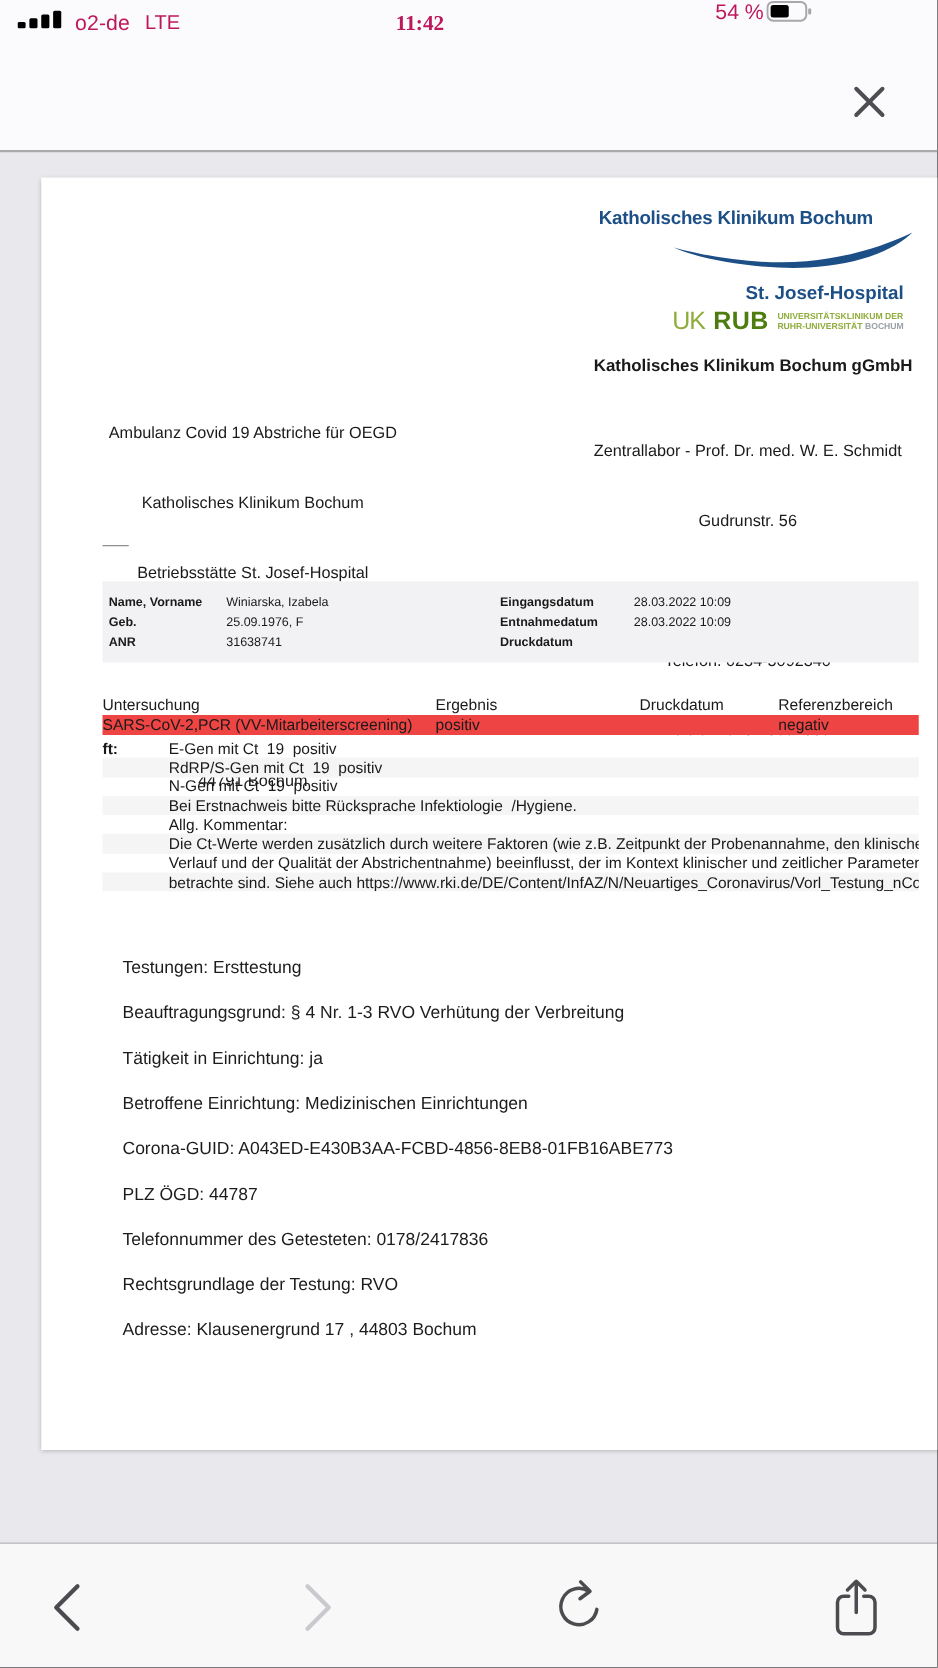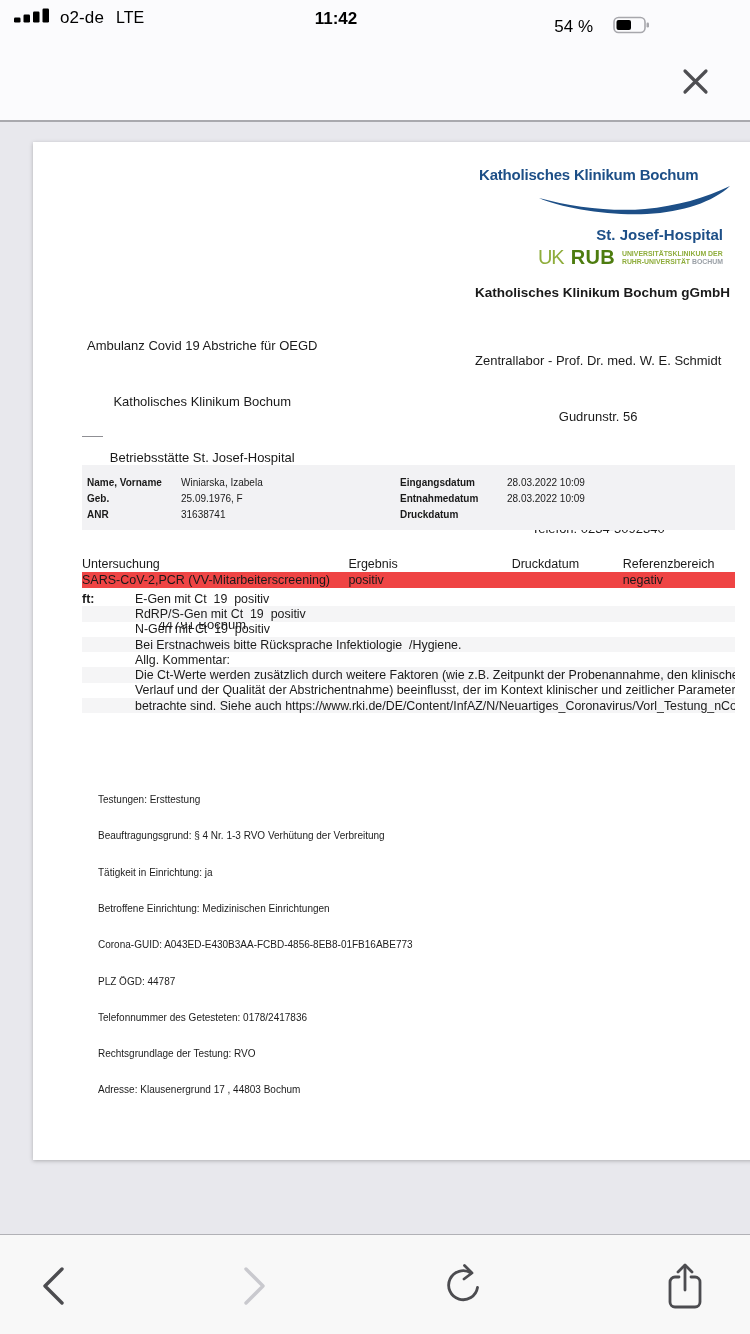--- a/index.html
+++ b/index.html
@@ -2,26 +2,26 @@
 <html><head>
 <meta charset="utf-8">
 <style>
   html,body{margin:0;padding:0;background:#000;}
   .screen{position:relative;width:750px;height:1334px;background:#e8e8ed;overflow:hidden;
           font-family:"Liberation Sans",sans-serif;-webkit-font-smoothing:antialiased;}
 
   
   .tophead{position:absolute;left:0;top:0;width:750px;height:122px;background:#fbfbfd;
            border-bottom:2px solid #a9a9ae;box-sizing:border-box;}
-  .statusbar{position:absolute;left:0;top:0;width:672px;height:40px;color:#000000;}
+  .statusbar{position:absolute;left:0;top:0;width:672px;height:40px;color:#be185d;}
   .sb-left{position:absolute;left:14px;top:8px;display:flex;align-items:center;gap:8px;}
   .sb-carrier{font-size:17px;letter-spacing:.1px;}
   .sb-net{font-size:16px;margin-left:4px;}
-  .sb-time{position:absolute;left:0;right:0;top:9px;text-align:center;font-size:17px;font-weight:bold;}
-  .sb-right{position:absolute;right:22px;top:16px;display:flex;align-items:center;gap:20px;}
+  .sb-time{position:absolute;left:0;right:0;top:9px;text-align:center;font-size:17px;font-weight:bold;font-family:Liberation Serif, serif;}
+  .sb-right{position:absolute;right:22px;top:0;display:flex;align-items:flex-start;gap:2px;}
   .sb-batt-pct{font-size:17px;}
   .closebtn{position:absolute;right:38px;top:66px;width:34px;height:34px;display:flex;
             align-items:center;justify-content:center;cursor:pointer;background:none;border:none;padding:0;}
 
   
   .viewer{position:absolute;left:0;top:122px;width:750px;height:1112px;background:#e8e8ed;}
   .page{position:absolute;left:13px;top:20px;width:724px;height:1018px;background:#fff;
         box-shadow:0 1px 4px rgba(0,0,0,.25);color:#1a1a1a;margin-left:20px;}
 
   
@@ -55,21 +55,21 @@
   .r-data{background:#ef4444;}
 
   
   .ftblock{position:absolute;left:49px;top:449px;width:653px;font-size:12.4px;}
   .ft-row{display:flex;height:15.3px;align-items:center;white-space:pre;justify-content:space-between;}
   .ft-row:nth-child(even){background:#f5f5f6;}
   .ft-label{width:53px;flex:none;font-weight:bold;}
   .ft-text{flex:1;overflow:hidden;}
 
   
-  .details{position:absolute;left:65px;top:628px;font-size:10px;line-height:12.1px;color:#1c1c1c;white-space:pre;}
+  .details{position:absolute;left:65px;top:601px;font-size:14px;line-height:12.1px;color:#1c1c1c;white-space:pre;}
   .details div{min-height:12.1px;}
 
   
   .toolbar{position:absolute;left:0;top:1234px;width:750px;height:100px;background:#f8f8f8;
            border-top:1px solid #b1b1b6;box-sizing:border-box;}
   .tb-btn{position:absolute;width:44px;height:60px;top:22px;display:flex;align-items:center;
           justify-content:center;background:none;border:none;padding:0;cursor:pointer;}
   .tb-back{left:31px;}
   .tb-fwd{left:233px;}
   .tb-reload{left:443px;}

